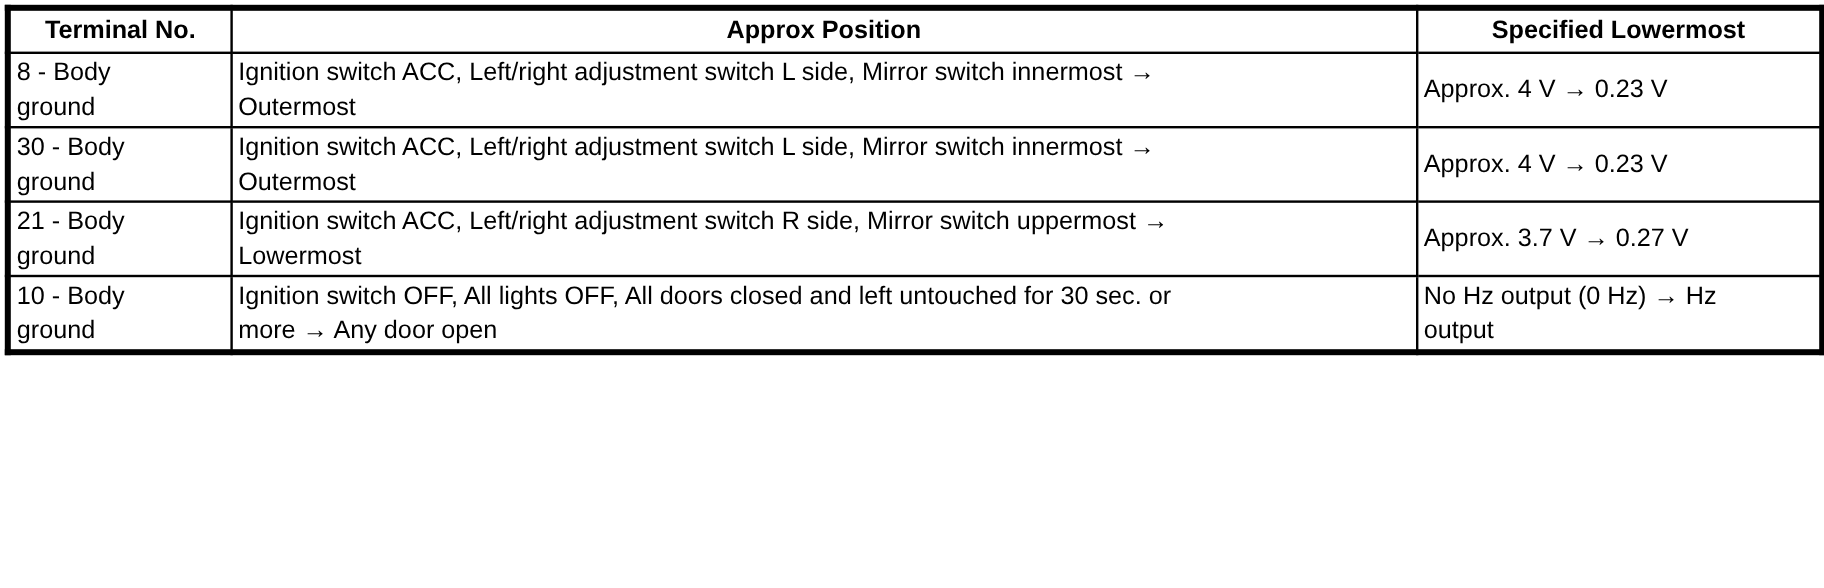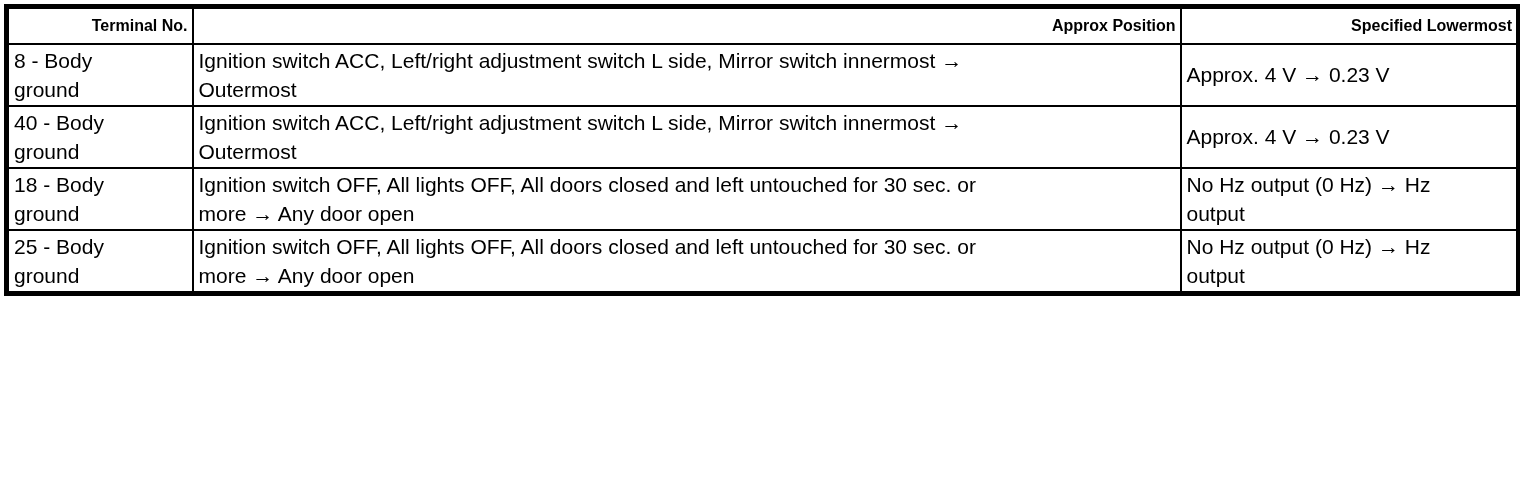--- a/index.html
+++ b/index.html
@@ -34,23 +34,23 @@
   col.c2 { width: 988px; }
   col.c3 { width: 338px; }
   th, td {
     border: 2px solid #000000;
     white-space: pre-line;
     overflow: hidden;
     color: #000000;
   }
   thead tr { height: 37px; }
   thead th {
-    font-size: 16px;
+    font-size: 21px;
     font-weight: bold;
-    text-align: right;
+    text-align: center;
     vertical-align: middle;
     padding: 0 4px;
   }
   tbody tr { height: 56px; }
   tbody td {
     font-size: 21px;
     font-weight: normal;
     line-height: 29px;
     text-align: left;
     vertical-align: middle;
@@ -78,40 +78,39 @@
   <tr>
     <td>8 - Body
 ground</td>
     <td>Ignition switch ACC, Left/right adjustment switch L side, Mirror switch innermost →
 Outermost</td>
     <td>Approx. 4 V → 0.23 V</td>
   </tr>
 
 
   <tr>
-    <td>40 - Body
+    <td>30 - Body
 ground</td>
     <td>Ignition switch ACC, Left/right adjustment switch L side, Mirror switch innermost →
 Outermost</td>
     <td>Approx. 4 V → 0.23 V</td>
   </tr>
 
+  <tr>
+    <td>21 - Body
+ground</td>
+    <td>Ignition switch ACC, Left/right adjustment switch R side, Mirror switch uppermost →
+Lowermost</td>
+    <td>Approx. 3.7 V → 0.27 V</td>
+  </tr>
 
   <tr>
-    <td>18 - Body
+    <td>10 - Body
 ground</td>
     <td>Ignition switch OFF, All lights OFF, All doors closed and left untouched for 30 sec. or
 more → Any door open</td>
     <td>No Hz output (0 Hz) → Hz
 output</td>
   </tr>
 
-  <tr>
-    <td>25 - Body
-ground</td>
-    <td>Ignition switch OFF, All lights OFF, All doors closed and left untouched for 30 sec. or
-more → Any door open</td>
-    <td>No Hz output (0 Hz) → Hz
-output</td>
-  </tr>
 </tbody>
   </table>
 </div>
 
 </body></html>

